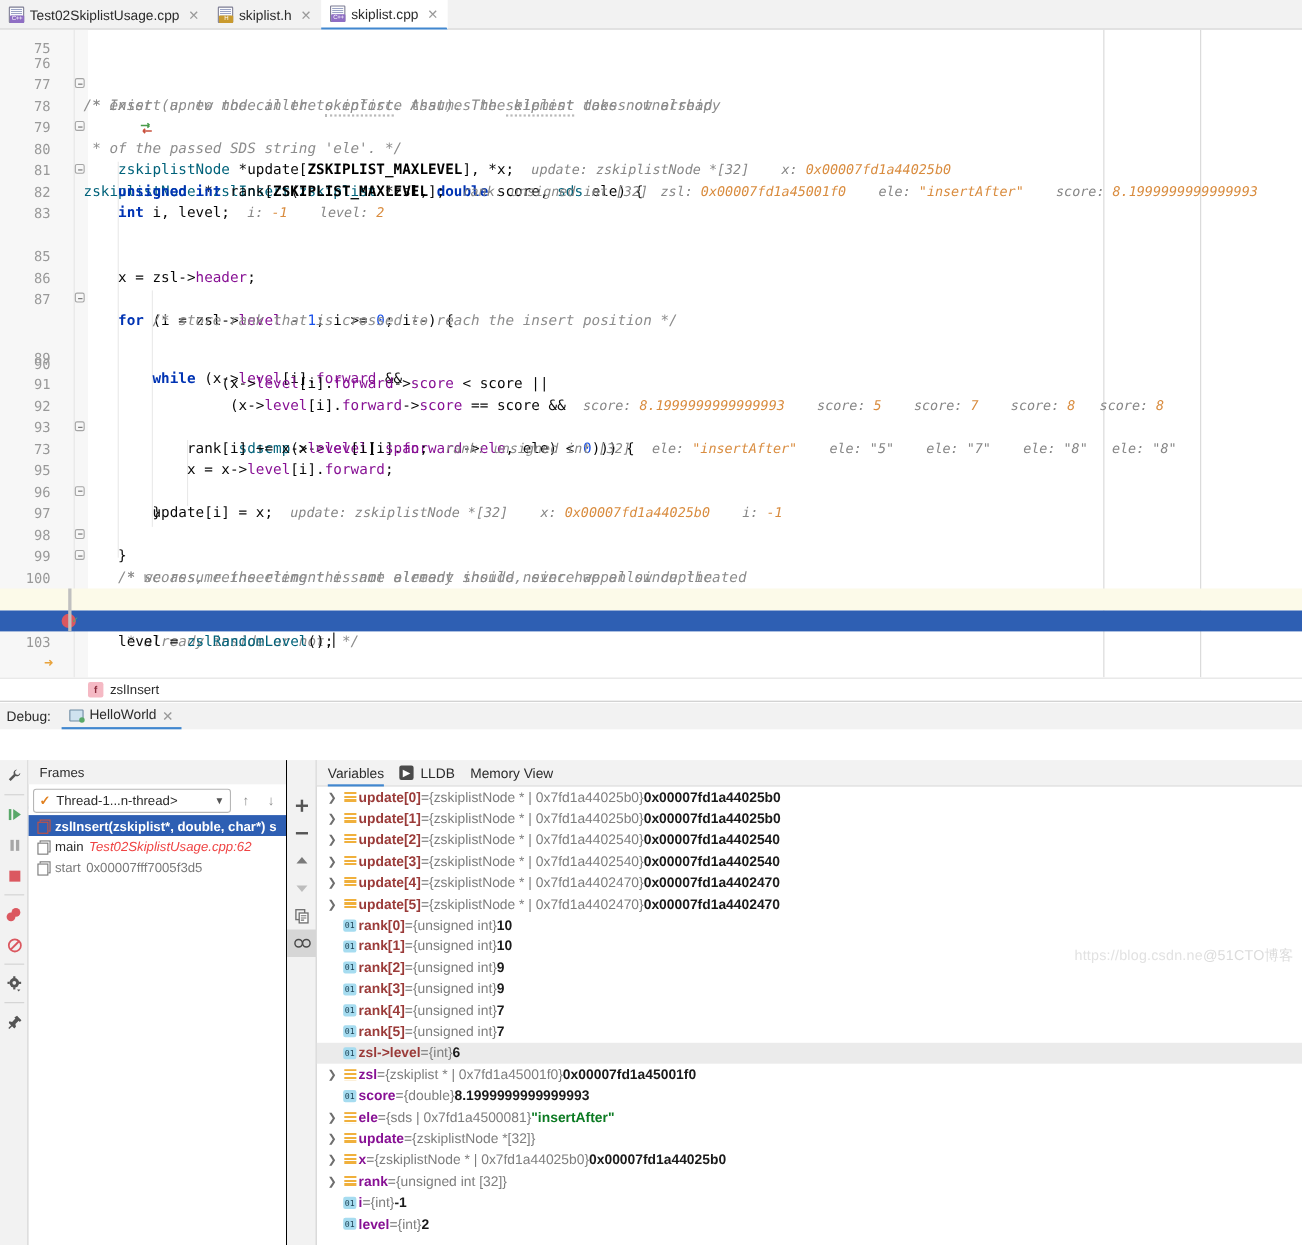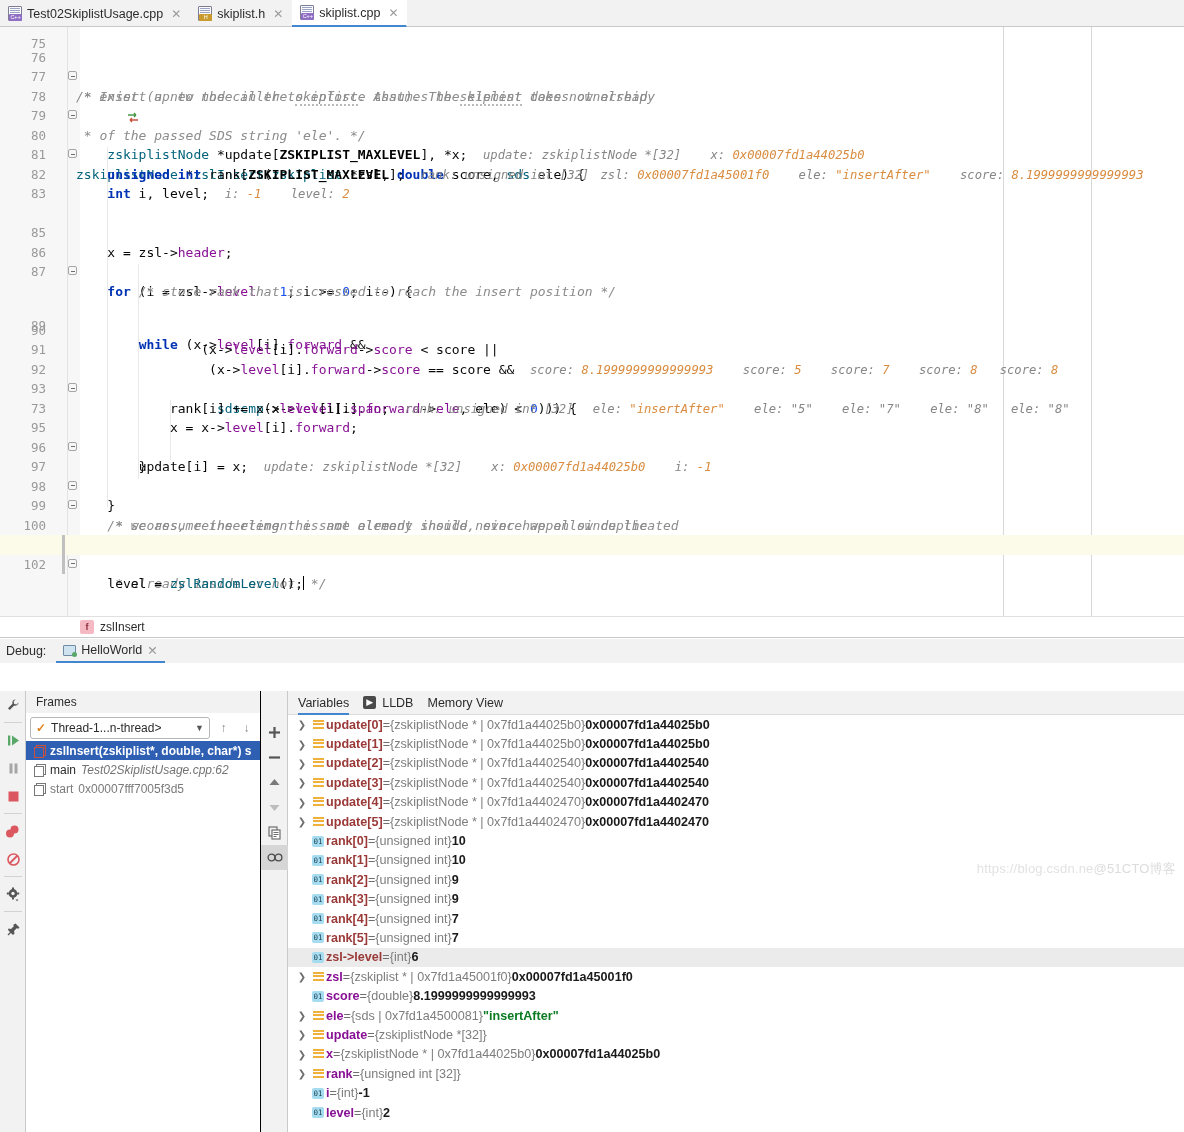--- a/index.html
+++ b/index.html
@@ -196,21 +196,21 @@
   .frameicon::before {
     content: ""; position: absolute; left: 2px; top: 0; width: 8px; height: 9px;
     border: 1px solid #787878;
   }
   .frameicon::after {
     content: ""; position: absolute; left: 0; top: 2px; width: 8px; height: 9px;
     border: 1px solid #787878; background: #fff;
   }
   .frameitem.sel .frameicon::before, .frameitem.sel .frameicon::after { border-color: #c9523f; }
   .frameitem.sel .frameicon::after { background: #2e5fb3; }
-  .fsub { color: #737373; font-style: italic; text-align: right; }
+  .fsub { color: #ef4444; font-style: italic; text-align: right; }
 
   
   .varrail {
     position: absolute; top: 691px; left: 261px; width: 27px; height: 441px;
     background: #f2f2f2; border-right: 1px solid #c9c9c9;
   }
   .varrailbtn { width: 27px; height: 25px; display: flex; align-items: center; justify-content: center; }
   .varspanel {
     position: absolute; top: 691px; left: 288px; width: 896px; height: 441px; background: #ffffff;
   }
@@ -431,20 +431,27 @@
         <span class="lnum">101</span>
         <span class="fold"><i></i></span>
         <span class="code">     <span class="cmt">* already inside or not. */</span></span>
       </div>
 
       <div class="row current" style="top:508px;">
         <span class="lnum">102</span>
         <span class="code">    <span class="pl">level = </span><span class="fn">zslRandomLevel</span><span class="pl">();</span><span class="caret"></span></span>
       </div>
 
+      <div class="row selected" style="top:527.5px;">
+        <span class="lnum">103</span>
+        <span class="run-arrow">➜</span>
+        <span class="bp"></span>
+        
+        
+      </div>
 
       <div class="row" style="top:547px; overflow:hidden; height:8px;">
         
       </div>
     </div>
 
     <div class="changebar" style="top:508px; height:39px; background:#c0c0c0;"></div>
   </div>
 
   <div class="breadcrumb">

